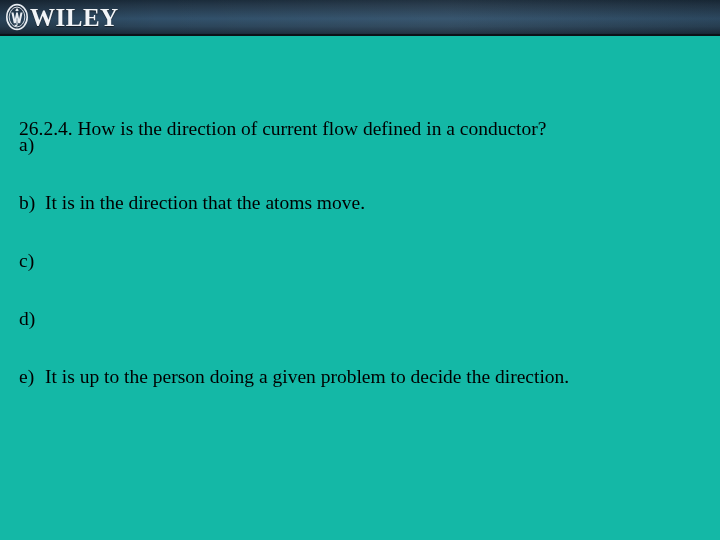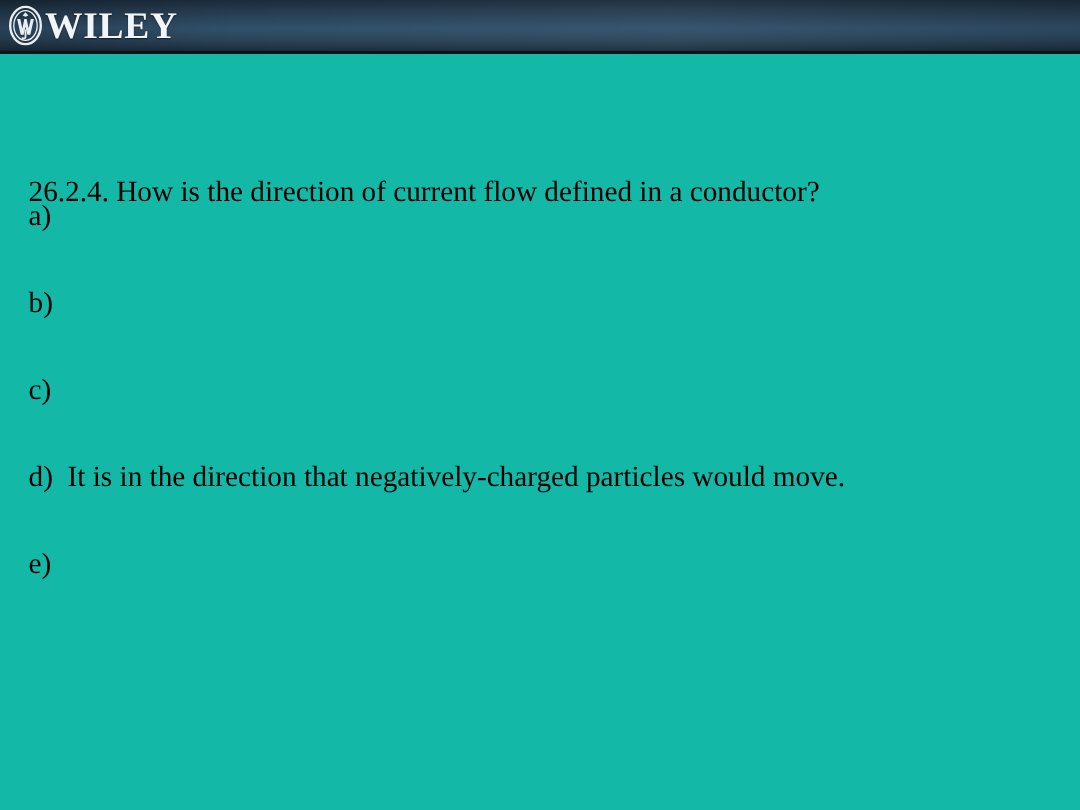--- a/index.html
+++ b/index.html
@@ -147,30 +147,31 @@
     <div class="question">26.2.4. How is the direction of current flow defined in a conductor?</div>
 
     <div class="choices">
 
       <div class="choice">
         <span class="choice-label">a)</span>
       </div>
 
       <div class="choice">
         <span class="choice-label">b)</span>
+        <span class="choice-text">It is in the direction that the atoms move.</span>
       </div>
 
       <div class="choice">
         <span class="choice-label">c)</span>
       </div>
 
       <div class="choice">
         <span class="choice-label">d)</span>
-        <span class="choice-text">It is in the direction that negatively-charged particles would move.</span>
       </div>
 
       <div class="choice">
         <span class="choice-label">e)</span>
+        <span class="choice-text">It is up to the person doing a given problem to decide the direction.</span>
       </div>
 
     </div>
   </div>
 </div>
 
 </body></html>

